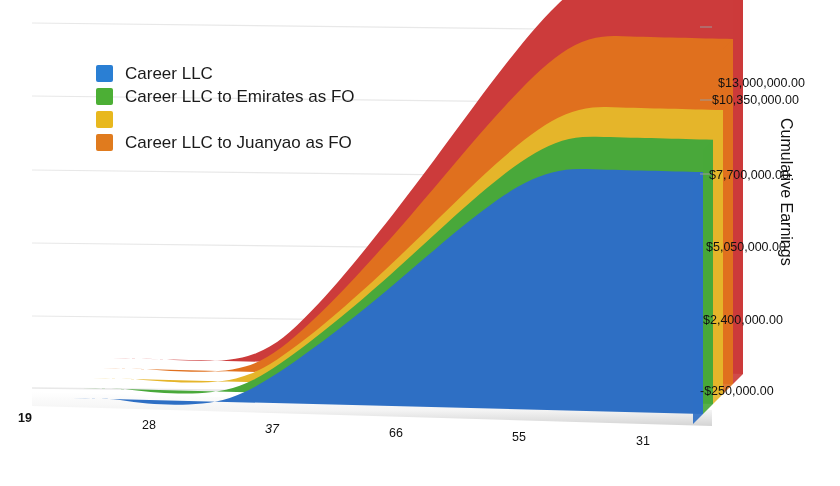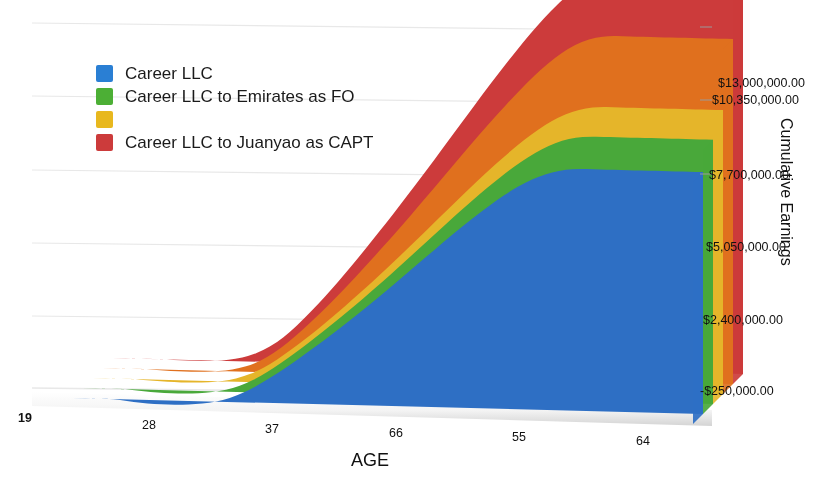--- a/index.html
+++ b/index.html
@@ -159,35 +159,34 @@
       <span class="legend-label">Career LLC</span>
     </div>
     <div class="legend-row">
       <span class="legend-swatch" style="background:#4caf35"></span>
       <span class="legend-label">Career LLC to Emirates as FO</span>
     </div>
     <div class="legend-row">
       <span class="legend-swatch" style="background:#e8b81e"></span>
     </div>
     <div class="legend-row">
-      <span class="legend-swatch" style="background:#cc3b3b"></span>
-      <span class="legend-label">Career LLC to Juanyao as CAPT</span>
+      <span class="legend-swatch" style="background:#e07b1e"></span>
+      <span class="legend-label">Career LLC to Juanyao as FO</span>
     </div>
   </div>
 
   <div class="ytick-label" style="left:718px; top:36px;margin-top:40px;">$13,000,000.00</div>
   <div class="ytick-label" style="left:712px; top:93px;">$10,350,000.00</div>
   <div class="ytick-label" style="left:709px; top:168px;">$7,700,000.00</div>
   <div class="ytick-label" style="left:706px; top:240px;">$5,050,000.00</div>
   <div class="ytick-label" style="left:703px; top:313px;text-align:right;">$2,400,000.00</div>
   <div class="ytick-label" style="left:700px; top:384px;">-$250,000.00</div>
 
   <div class="xtick-label" style="left:25px; top:411px;font-weight:bold;">19</div>
   <div class="xtick-label" style="left:149px; top:418px;">28</div>
-  <div class="xtick-label" style="left:272px; top:422px;">37</div>
+  <div class="xtick-label" style="left:272px; top:422px;font-style:italic;">37</div>
   <div class="xtick-label" style="left:396px; top:426px;">66</div>
   <div class="xtick-label" style="left:519px; top:430px;">55</div>
-  <div class="xtick-label" style="left:643px; top:434px;">64</div>
+  <div class="xtick-label" style="left:643px; top:434px;">31</div>
 
-  <div id="x-axis-title">AGE</div>
   <div id="y-axis-title">Cumulative Earnings</div>
 
 </div>
 
 </body></html>

